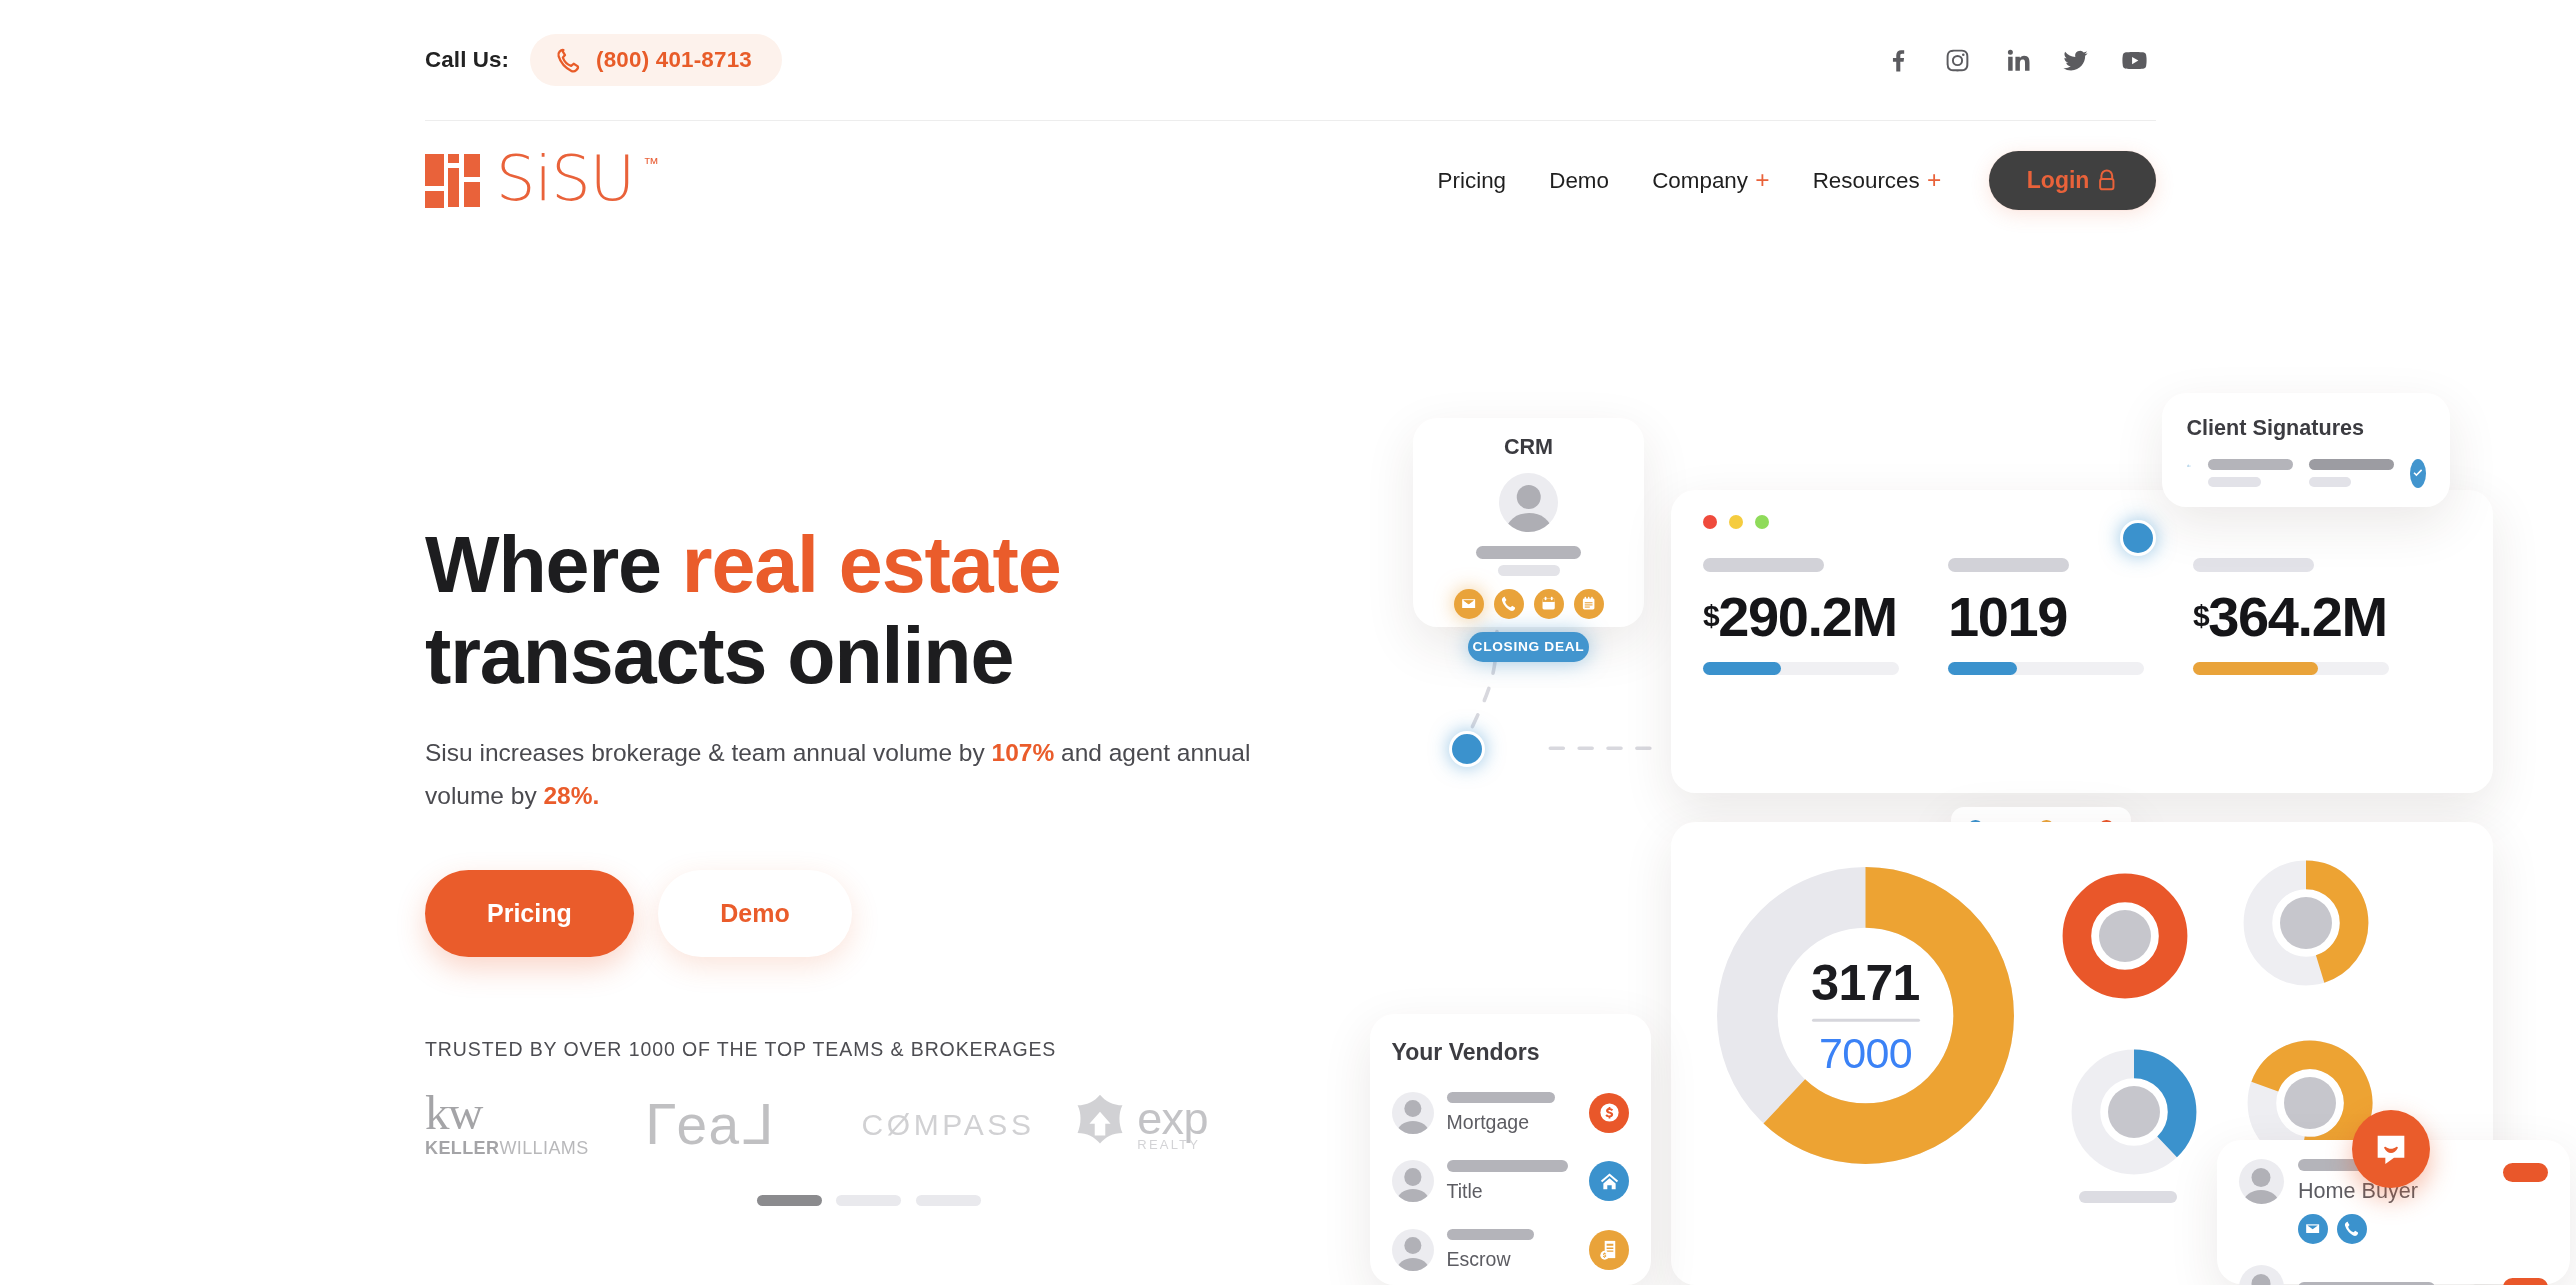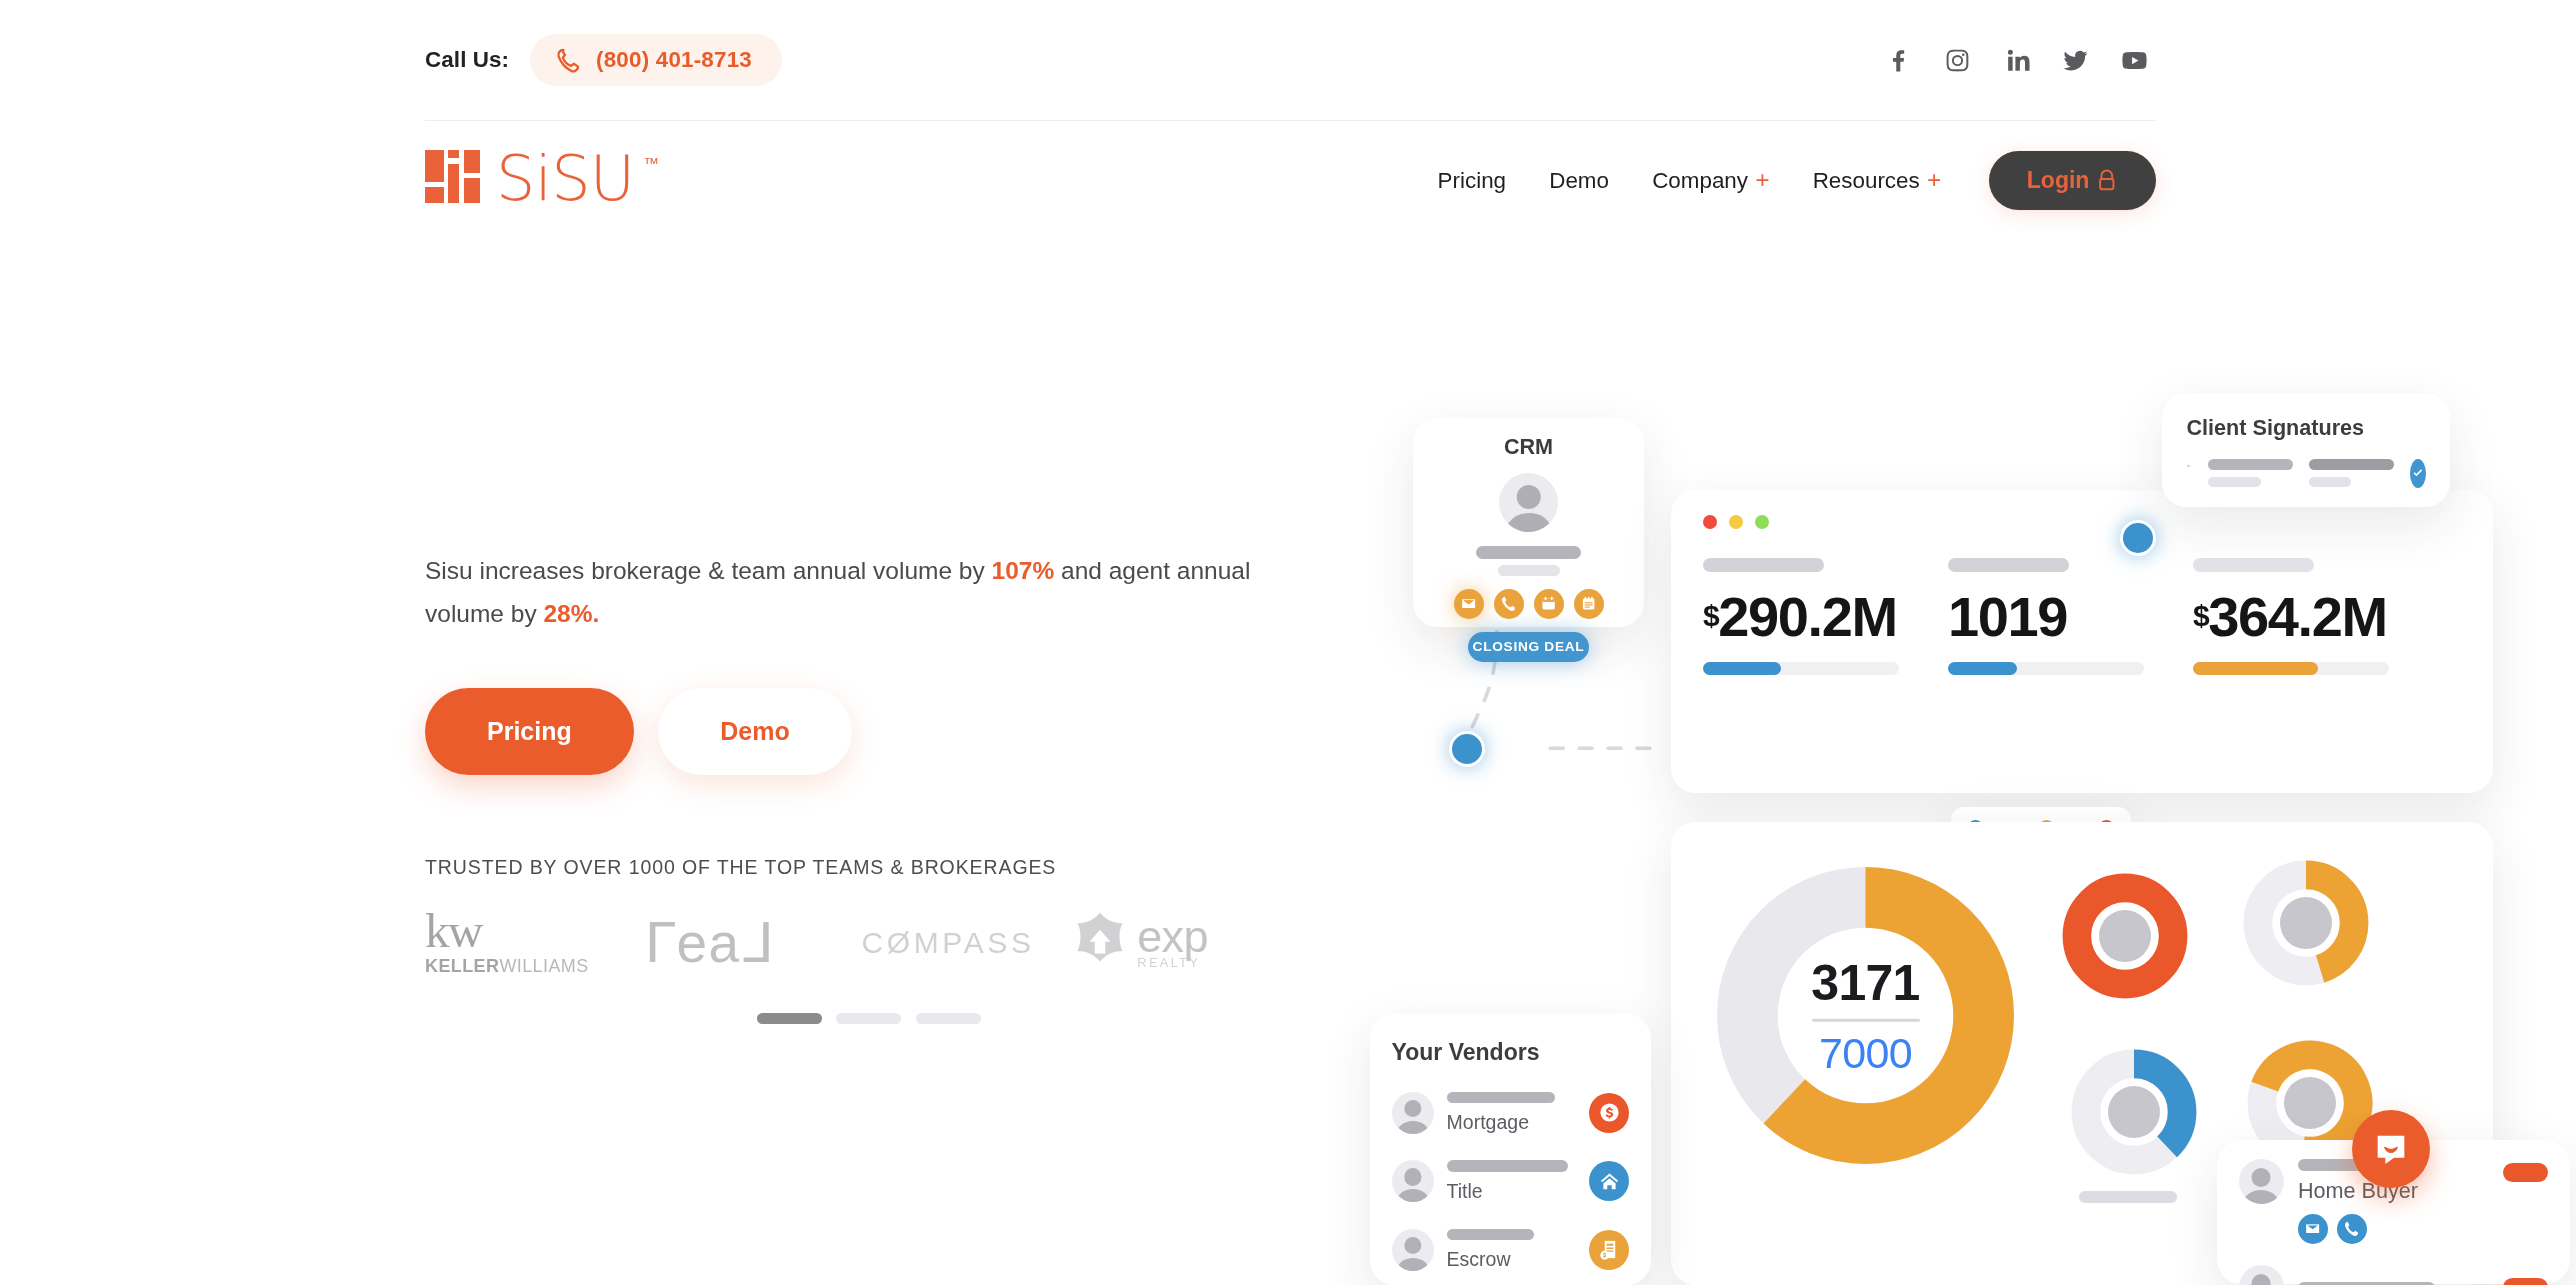--- a/index.html
+++ b/index.html
@@ -30,21 +30,21 @@
 
   .socials { display: flex; align-items: center; gap: 30px; padding-right: 7.2px;}
   .soc { width: 29px; height: 29px; display: block; color: #5b5b5f; }
   .soc svg { width: 100%; height: 100%; fill: currentColor; display:block; }
 
   
   .navbar {
     position: absolute; left: 425px; top: 121px; width: 1731px; height: 119px;
     display: flex; align-items: center; justify-content: space-between;
   }
-  .logo { display: flex; align-items: flex-start; gap: 16px; height: 62px; }
+  .logo { display: flex; align-items: center; gap: 16px; height: 62px; }
   .logo-mark { width: 55px; height: 53px; position: relative; }
   .logo-mark i { position: absolute; background: #e9623a; display:block;}
   .lm1 { left:0;   top:0;    width:19px; height:32px; }
   .lm2 { left:0;   top:37px; width:19px; height:16.6px; }
   .lm3 { left:23px;top:14.4px; width:10.8px; height:39px; }
   .lm4 { left:23px;top:0;    width:10.8px; height:8.7px; }
   .lm5 { left:39px;top:0;    width:16px; height:23px; }
   .lm6 { left:39px;top:28px; width:16px; height:25px; }
   .logo-word { position: relative; height: 62px; }
   .logo-word .wtext {
@@ -317,20 +317,24 @@
         <svg viewBox="0 0 24 26">
             <path fill="none" stroke="#e9623a" stroke-width="2.2" stroke-linejoin="round" d="M6 11V7.6a6 6 0 0 1 12 0V11"></path>
             <rect x="4.6" y="11" width="14.8" height="11.6" rx="2.2" fill="none" stroke="#e9623a" stroke-width="2.2"></rect>
           </svg>
       </span>
     </div>
   </div>
 </div>
 
 <div class="hero">
+  <h1>
+    <span>Where </span><span class="accent">real estate</span><br>
+    <span>transacts online</span>
+  </h1>
   <p>
     <span>Sisu increases brokerage &amp; team annual volume by </span><b>107%</b><span> and agent annual volume by </span><b>28%.</b>
   </p>
   <div class="cta-row">
     <button class="btn-primary">Pricing</button>
     <button class="btn-ghost">Demo</button>
   </div>
   <div class="trusted">TRUSTED BY OVER 1000 OF THE TOP TEAMS &amp; BROKERAGES</div>
 
   <div class="brands">

